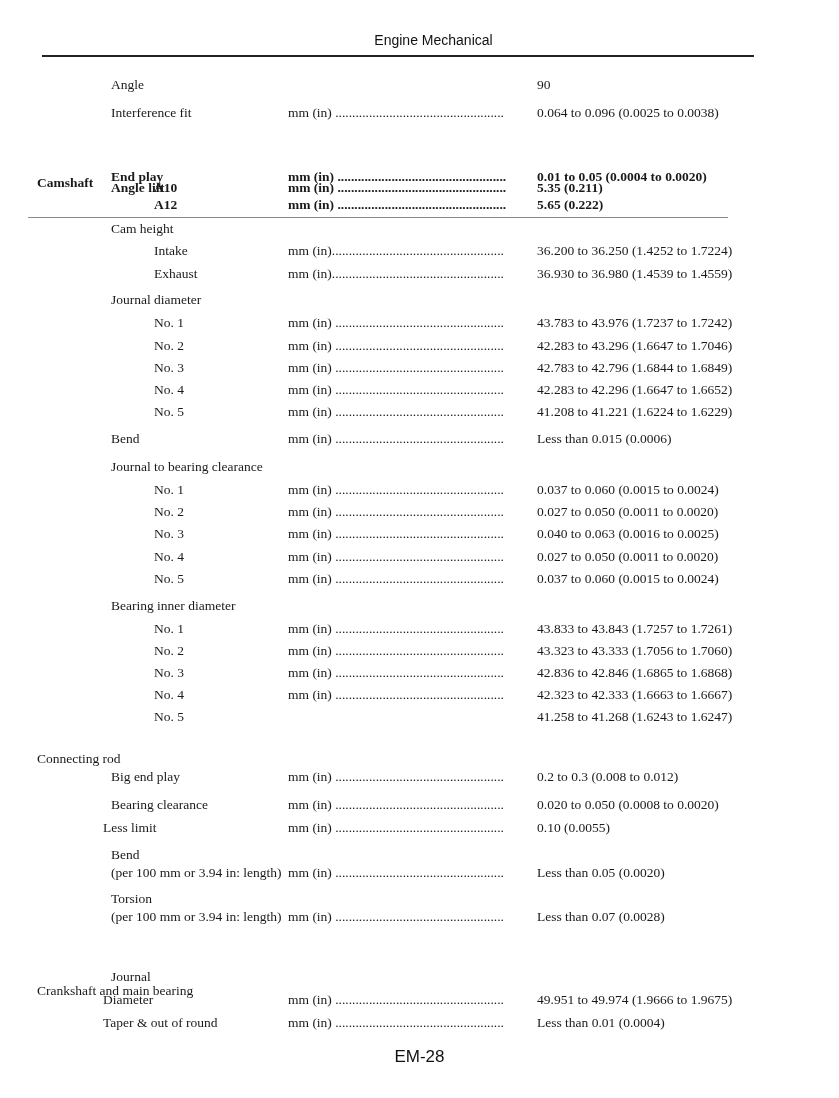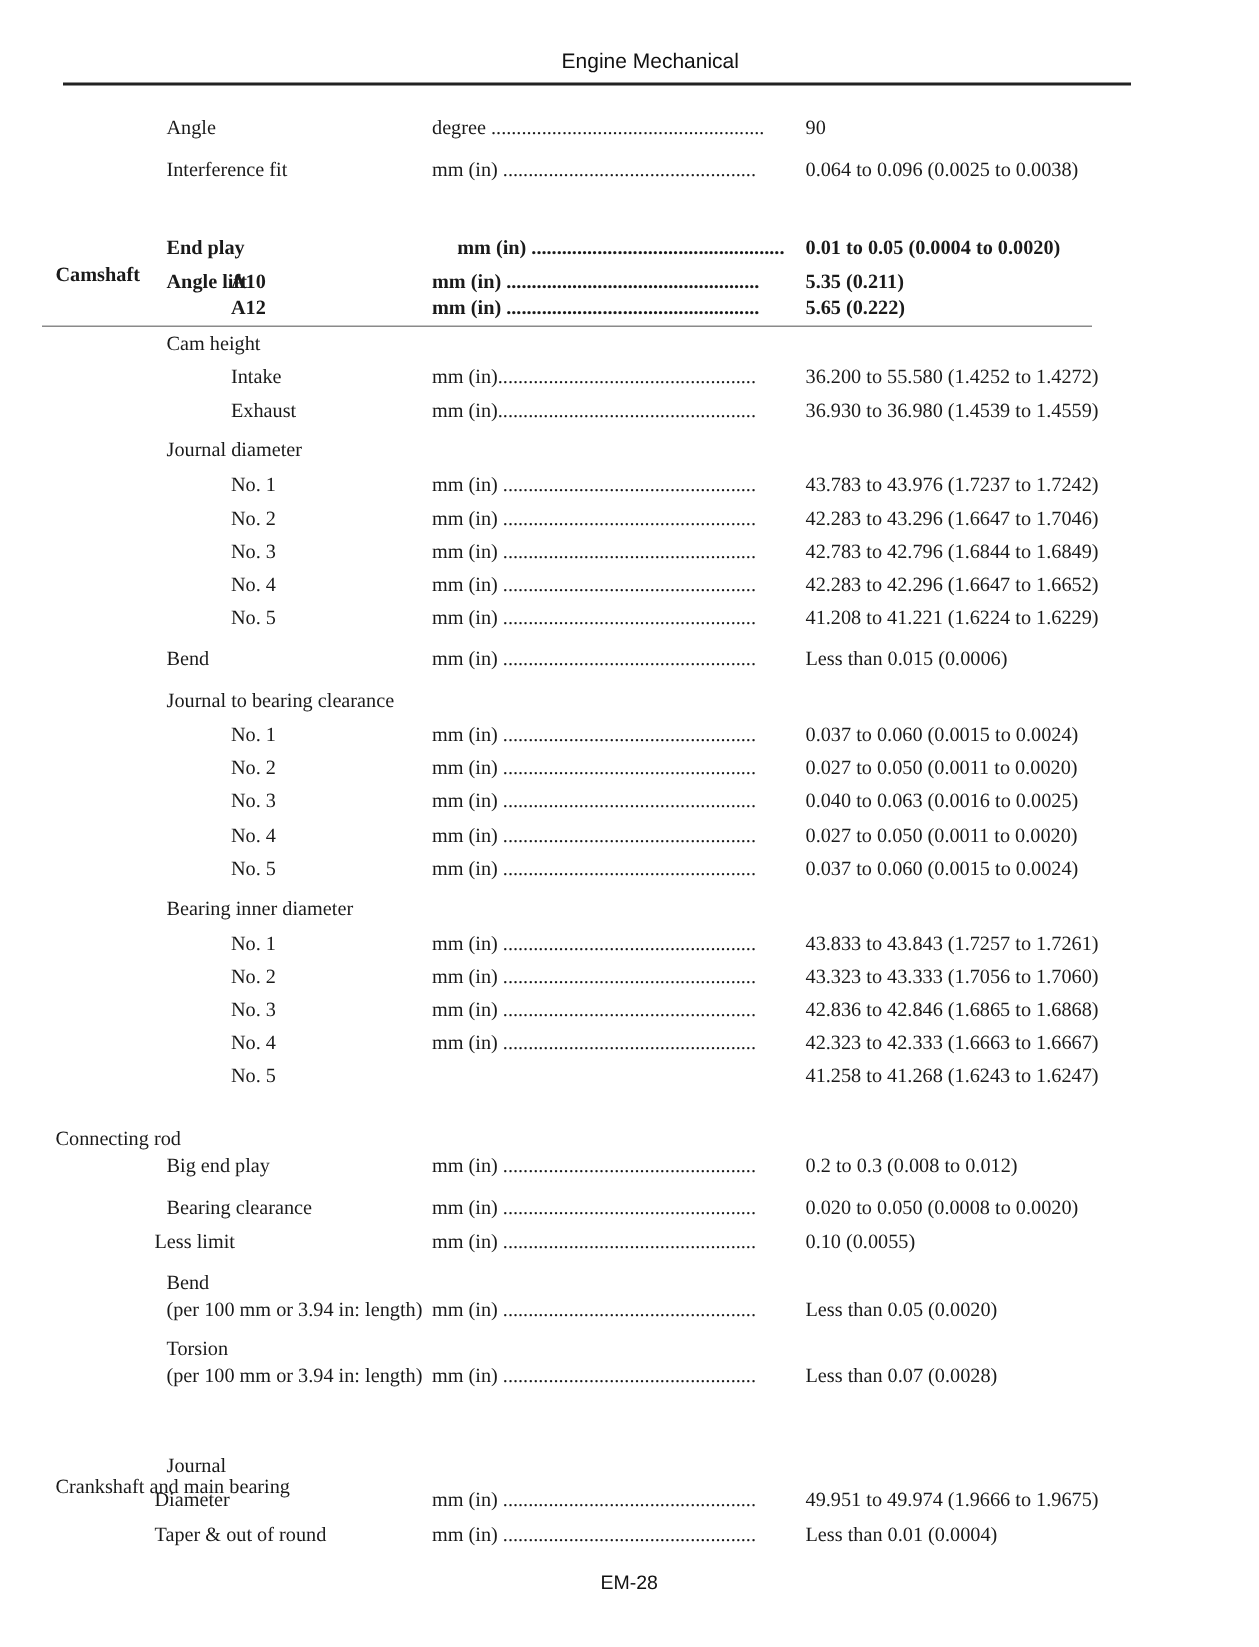--- a/index.html
+++ b/index.html
@@ -12,44 +12,43 @@
   .row { position: absolute; left: 0; width: 839px; height: 18px; font-size: 13.5px; line-height: 18px; white-space: nowrap; }
   .row span { position: absolute; top: 0; }
   .lvl0 { left: 37px; margin-top: 41px; }
   .lvl1 { left: 71px; margin-left: 40px; }
   .lvl2 { left: 103px; }
   .lvl3 { left: 154px; }
   .unit { left: 288px; width: 235px; overflow: hidden; }
   .val { left: 537px; }
   .bold { font-weight: bold; }
   .footer { position: absolute; top: 1047px; left: 0; width: 839px; text-align: center;
-            font-family: "Liberation Sans", "DejaVu Sans", sans-serif; font-size: 13px; color: #111; }
+            font-family: "Liberation Sans", "DejaVu Sans", sans-serif; font-size: 17px; color: #111; }
 </style>
 </head>
 <body>
 
 <div class="page-title">Engine Mechanical</div>
 <div class="top-rule"></div>
 <div class="mid-rule"></div>
 
 <div id="spec-table">
     <div class="row" style="top: 76px;">
       <span class="lvl1">Angle</span>
-      <span class="unit">degree ......................................................</span>
       <span class="val">90</span>
     </div>
     <div class="row" style="top: 104px;">
       <span class="lvl1">Interference fit</span>
       <span class="unit">mm (in) ..................................................</span>
       <span class="val">0.064 to 0.096 (0.0025 to 0.0038)</span>
     </div>
     <div class="row bold" style="top: 133px;">
       <span class="lvl0">Camshaft</span>
     </div>
-    <div class="row bold" style="top: 156px; text-align: right;">
+    <div class="row bold" style="top: 168px;">
       <span class="lvl1">End play</span>
       <span class="unit">mm (in) ..................................................</span>
       <span class="val">0.01 to 0.05 (0.0004 to 0.0020)</span>
     </div>
     <div class="row bold" style="top: 179px;">
       <span class="lvl1">Angle lift</span>
       <span class="lvl3">A10</span>
       <span class="unit">mm (in) ..................................................</span>
       <span class="val">5.35 (0.211)</span>
     </div>
@@ -57,21 +56,21 @@
       <span class="lvl3">A12</span>
       <span class="unit">mm (in) ..................................................</span>
       <span class="val">5.65 (0.222)</span>
     </div>
     <div class="row" style="top: 220px;">
       <span class="lvl1">Cam height</span>
     </div>
     <div class="row" style="top: 242px;">
       <span class="lvl3">Intake</span>
       <span class="unit">mm (in)...................................................</span>
-      <span class="val">36.200 to 55.580 (1.4252 to 1.4272)</span>
+      <span class="val">36.200 to 36.250 (1.4252 to 1.7224)</span>
     </div>
     <div class="row" style="top: 265px;">
       <span class="lvl3">Exhaust</span>
       <span class="unit">mm (in)...................................................</span>
       <span class="val">36.930 to 36.980 (1.4539 to 1.4559)</span>
     </div>
     <div class="row" style="top: 291px;">
       <span class="lvl1">Journal diameter</span>
     </div>
     <div class="row" style="top: 314px;">

